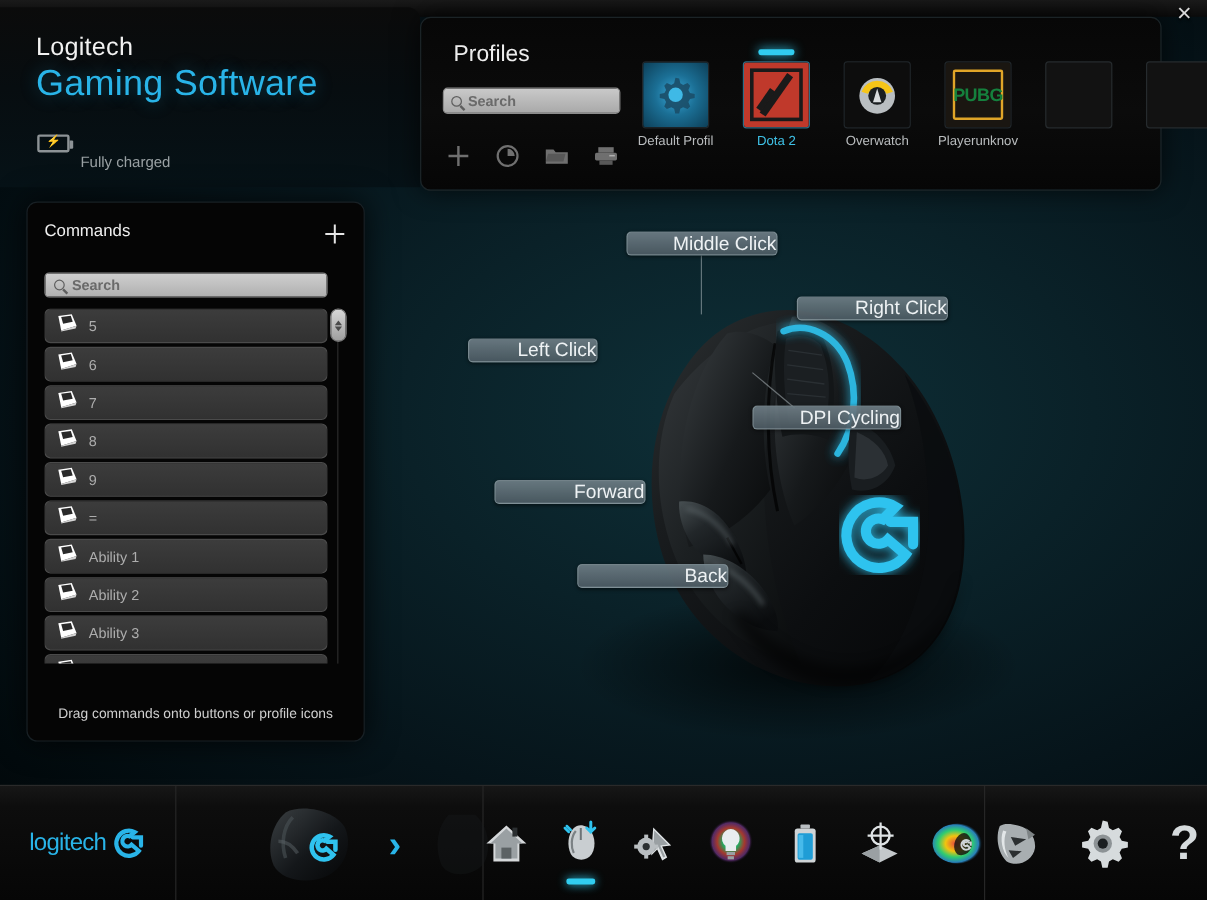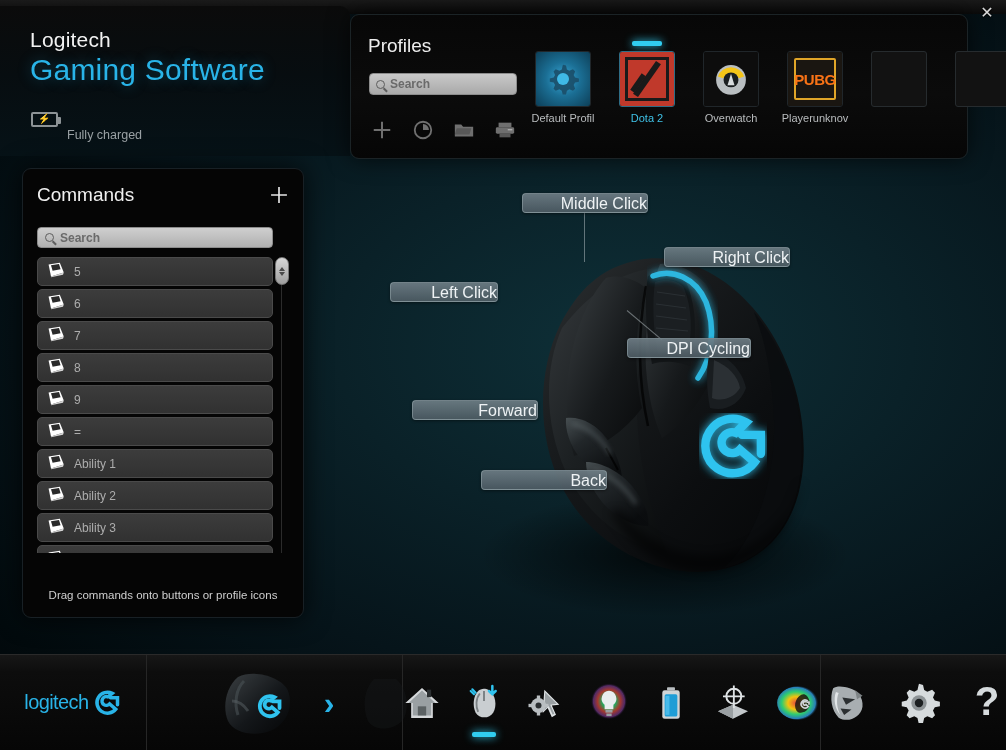--- a/index.html
+++ b/index.html
@@ -61,21 +61,21 @@
 
   
   #profiles-panel {
     position: absolute; left: 350px; top: 14px; width: 618px; height: 145px;
     background: linear-gradient(180deg, #070707 0%, #0b0b0b 55%, #060606 100%);
     border-radius: 9px;
     border: 1px solid #1b2326;
     box-shadow: 0 0 22px rgba(0,0,0,.65);
   }
   #profiles-title {
-    position: absolute; left: 17px; top: 20px;
+    position: absolute; left: 27px; top: 20px;
     font-size: 19px; color: #ededed;
   }
   #profile-search {
     position: absolute; left: 18px; top: 58px;
     width: 148px; height: 22px;
     background: linear-gradient(#c9c9c9, #a9a9a9);
     border: 1px solid #8c8c8c; border-radius: 4px;
     display: flex; align-items: center; padding-left: 6px; gap: 5px;
   }
   .mag {
@@ -140,36 +140,36 @@
   }
   
   .ow-bg { position: absolute; inset: 0; background: #0d0d0d; }
   
   .pubg-bg { position: absolute; inset: 0; background: #1a1611; }
   .pubg-frame {
     position: absolute; inset: 6px; border: 2px solid #e0a528; border-radius: 2px;
   }
   .pubg-text {
     position: absolute; inset: 0; display: flex; align-items: center; justify-content: center;
-    color: #f97316; font-size: 15px; font-weight: bold; letter-spacing: -.5px;
+    color: #15803d; font-size: 15px; font-weight: bold; letter-spacing: -.5px;
     font-family: "Liberation Sans", sans-serif;
     border-radius: 15px;
   }
 
   
   #commands-panel {
     position: absolute; left: 22px; top: 168px; width: 282px; height: 450px;
     background: #050505;
     border: 1px solid #182025; border-radius: 9px;
     box-shadow: 0 0 26px rgba(0,0,0,.75);
     overflow: hidden;
   }
   #commands-title {
     position: absolute; left: 14px; top: 15px;
-    font-size: 19px; color: #f0f0f0;
+    font-size: 14px; color: #f0f0f0;
   }
   #commands-add {
     position: absolute; right: 14px; top: 16px;
     width: 20px; height: 20px; cursor: pointer;
   }
   #cmd-search {
     position: absolute; left: 14px; top: 58px;
     width: 236px; height: 21px;
     background: linear-gradient(#cfcfcf, #b0b0b0);
     border: 1px solid #8c8c8c; border-radius: 4px;

